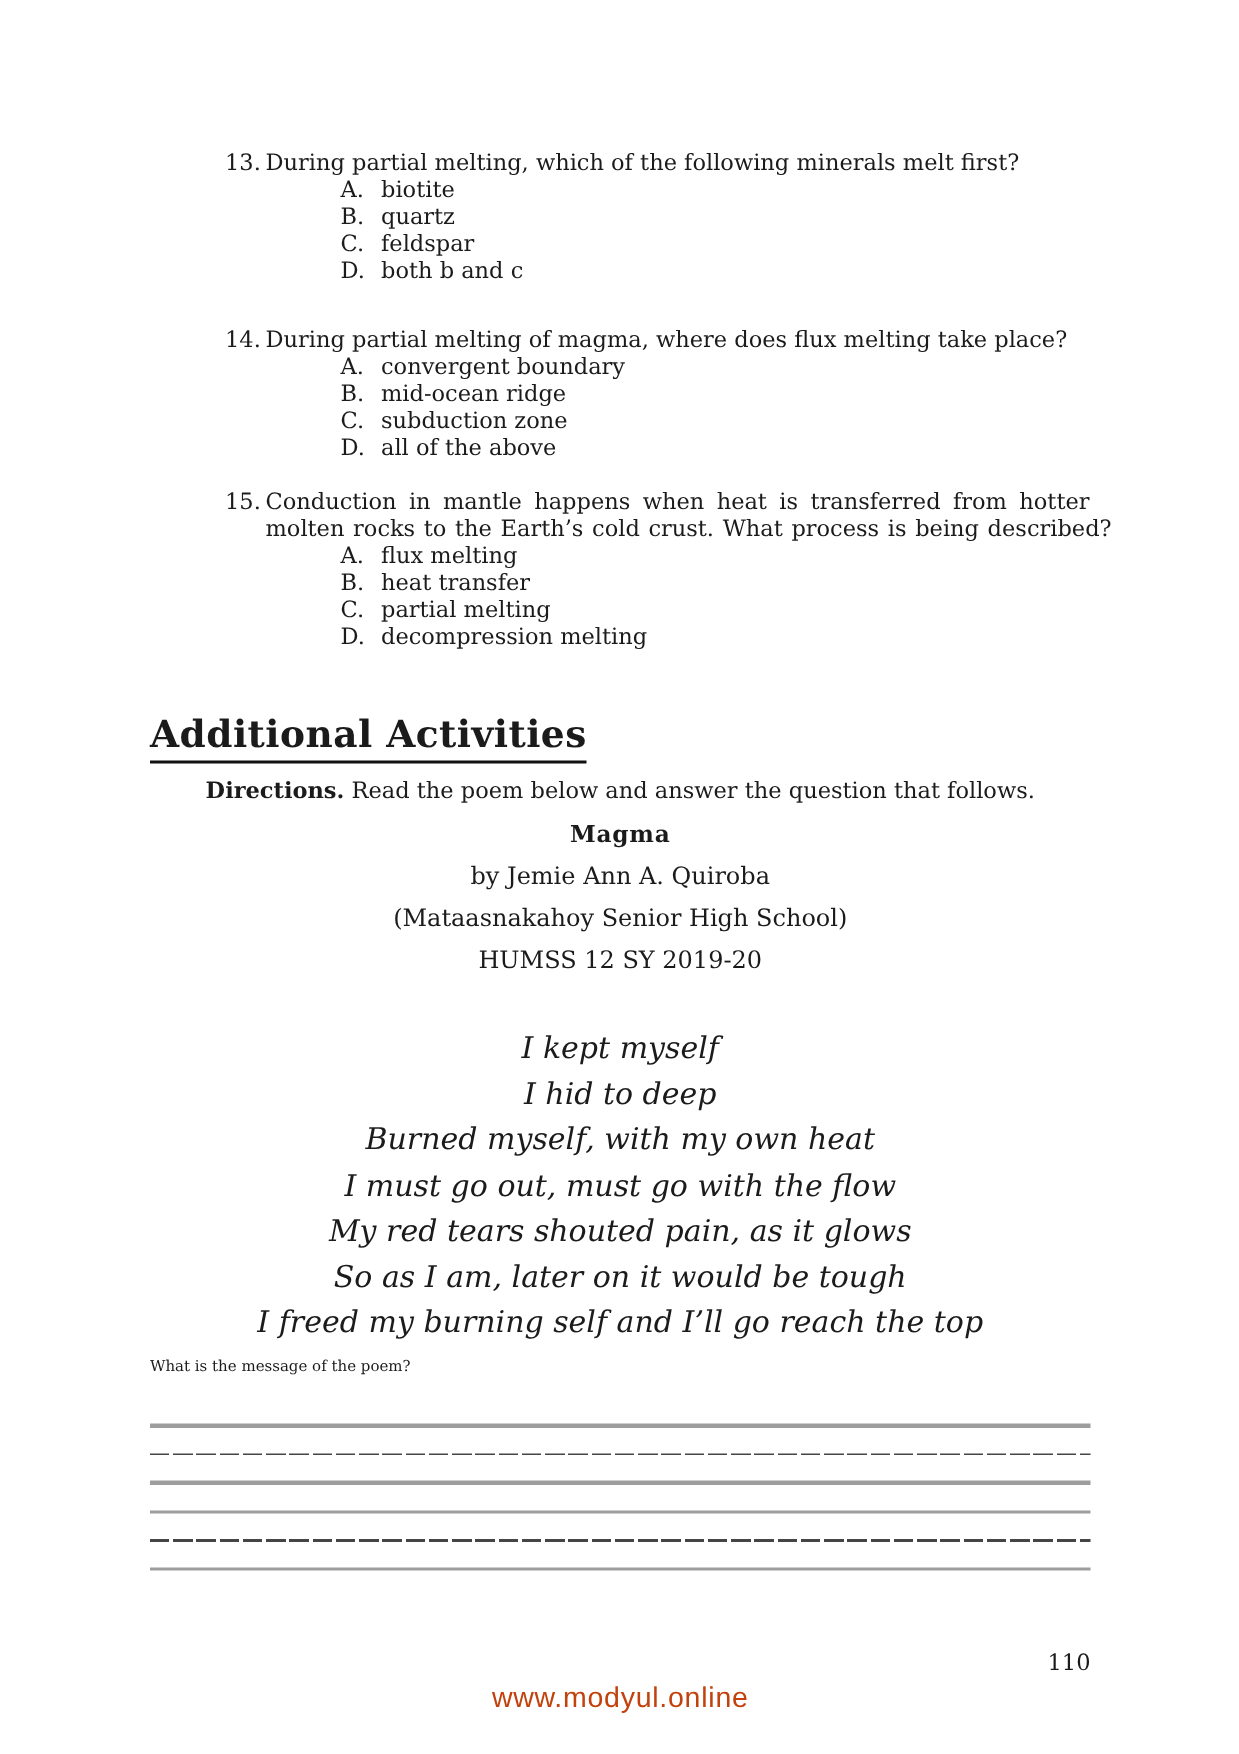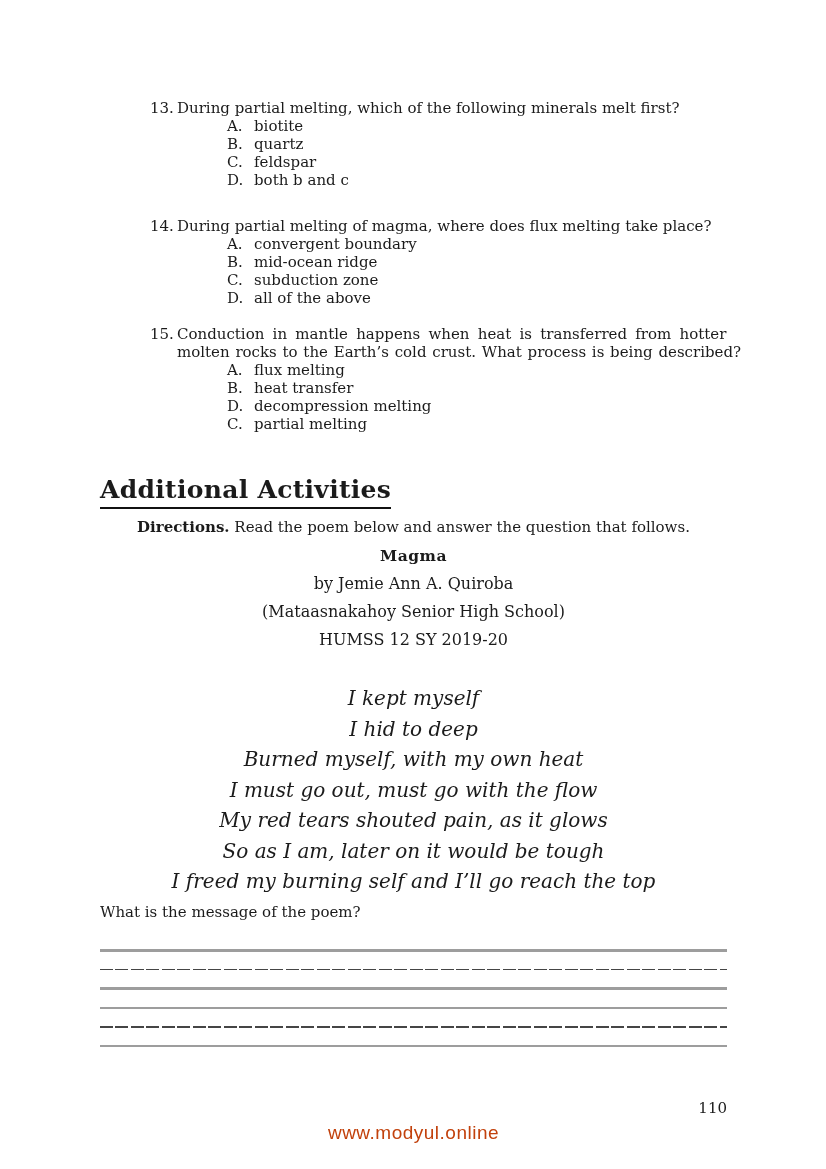--- a/index.html
+++ b/index.html
@@ -79,21 +79,21 @@
     text-align: center;
     font-style: italic;
     font-size: 20px;
   }
   .poem-line { line-height: 16px; }
   .poem-line + .poem-line { margin-top: 14.5px; }
 
   
   .prompt {
     margin-top: 14px;
-    font-size: 15px;
+    font-size: 10px;
     line-height: 18px;
   }
 
   
   .answer-lines { margin-top: 28px; }
   .answer-line { width: 627px; }
   .answer-line + .answer-line { margin-top: 17px; }
   .answer-line.solid {
     height: 2.5px;
     background:
@@ -171,24 +171,24 @@
       <div class="q-text">
         <div class="q-line spread">Conduction in mantle happens when heat is transferred from hotter</div>
         <div class="q-line spread2">molten rocks to the Earth’s cold crust. What process is being described?</div>
         <div class="option">
           <span class="opt-letter">A.</span><span>flux melting</span>
         </div>
         <div class="option">
           <span class="opt-letter">B.</span><span>heat transfer</span>
         </div>
         <div class="option">
+          <span class="opt-letter">C.</span><span>partial melting</span>
+        </div>
+        <div class="option">
           <span class="opt-letter">D.</span><span>decompression melting</span>
-        </div>
-        <div class="option">
-          <span class="opt-letter">C.</span><span>partial melting</span>
         </div>
       </div>
     </div>
 
     <div class="section-heading">
       <span>Additional Activities</span>
     </div>
 
     <div class="directions">
       <b>Directions.</b><span> Read the poem below and answer the question that follows.</span>

